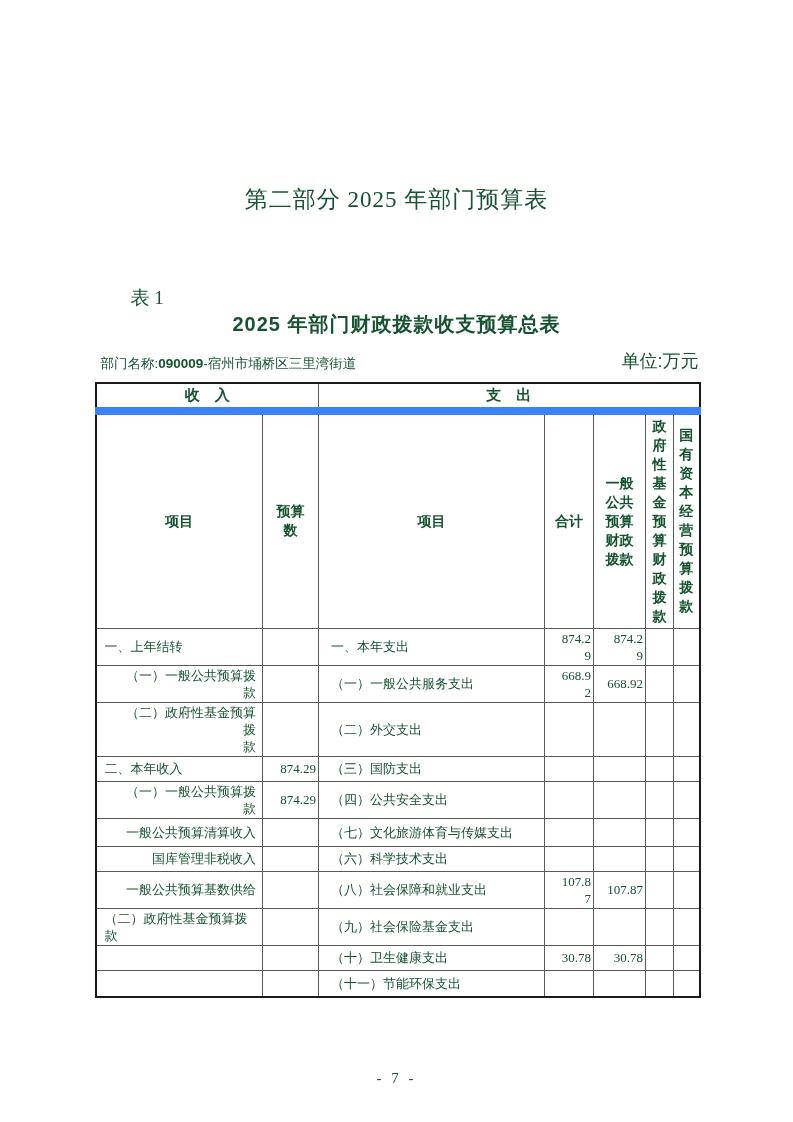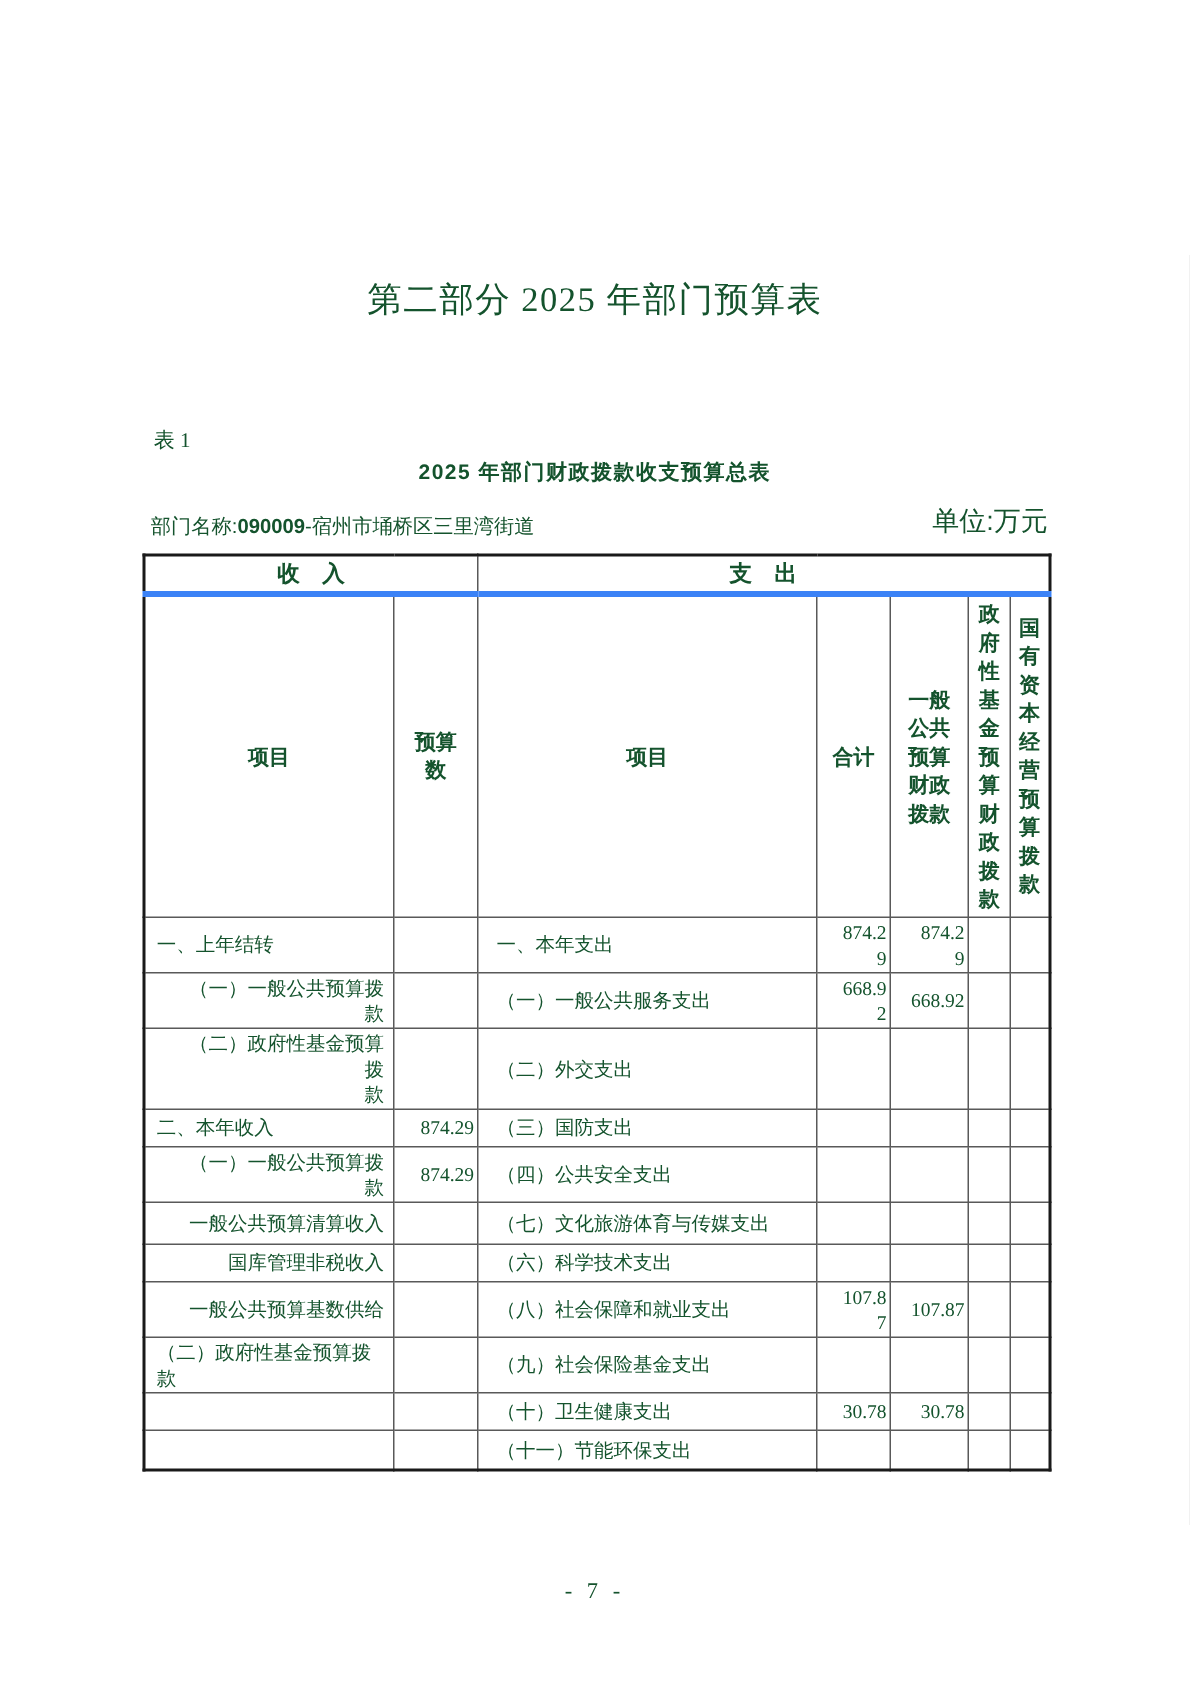--- a/index.html
+++ b/index.html
@@ -11,26 +11,26 @@
   }
   .content { width:604px; margin:0 auto; }
 
   .part-title {
     margin:186px 0 0 0; text-align:center;
     font-family:"Liberation Serif","DejaVu Serif",serif;
     font-size:23px; font-weight:400; letter-spacing:1px; line-height:1.25;
   }
   .table-label {
     margin-top:72px; padding-left:8px;
-    font-size:14px; line-height:1.15;
+    font-size:19px; line-height:1.15;margin-left:28px;
   }
   .table-title {
     margin:3px 0 0 0; text-align:center;
     font-family:"Liberation Sans","DejaVu Sans",sans-serif;
-    font-size:14px; font-weight:700; letter-spacing:1px; line-height:1.25;
+    font-size:20px; font-weight:700; letter-spacing:1px; line-height:1.25;
   }
   .meta {
     margin-top:13px; display:flex; justify-content:space-between; align-items:flex-end;
     font-family:"Liberation Sans","DejaVu Sans",sans-serif;
     font-size:13.5px; line-height:1.3; padding-left:6px;
   }
   .meta .dept-code { font-weight:700; }
   .meta .unit {
     font-family:Liberation Sans, sans-serif;
     font-size:18px;
@@ -39,21 +39,21 @@
   table.budget {
     margin-top:9px; width:604px; table-layout:fixed; border-collapse:collapse;
     border:2px solid #1a1a1a;
   }
   table.budget th, table.budget td { border:1px solid #595959; overflow:hidden; }
 
   tr.band th {
     height:23px; padding:0;
     font-family:"Liberation Sans","DejaVu Sans",sans-serif;
     font-size:15px; font-weight:700; text-align:center; vertical-align:middle;
-    border-bottom:4px solid #3b82f6;
+    border-bottom:8px solid #3b82f6;
     margin-top:17px;
   }
   th.hc {
     font-family:"Liberation Sans","DejaVu Sans",sans-serif;
     font-size:14px; font-weight:700; text-align:center; vertical-align:middle;
     white-space:pre-line; line-height:19px; padding:2px 0;
   }
   td.c {
     font-family:"Liberation Serif","DejaVu Serif",serif;
     font-size:13px; line-height:17px; vertical-align:middle;

